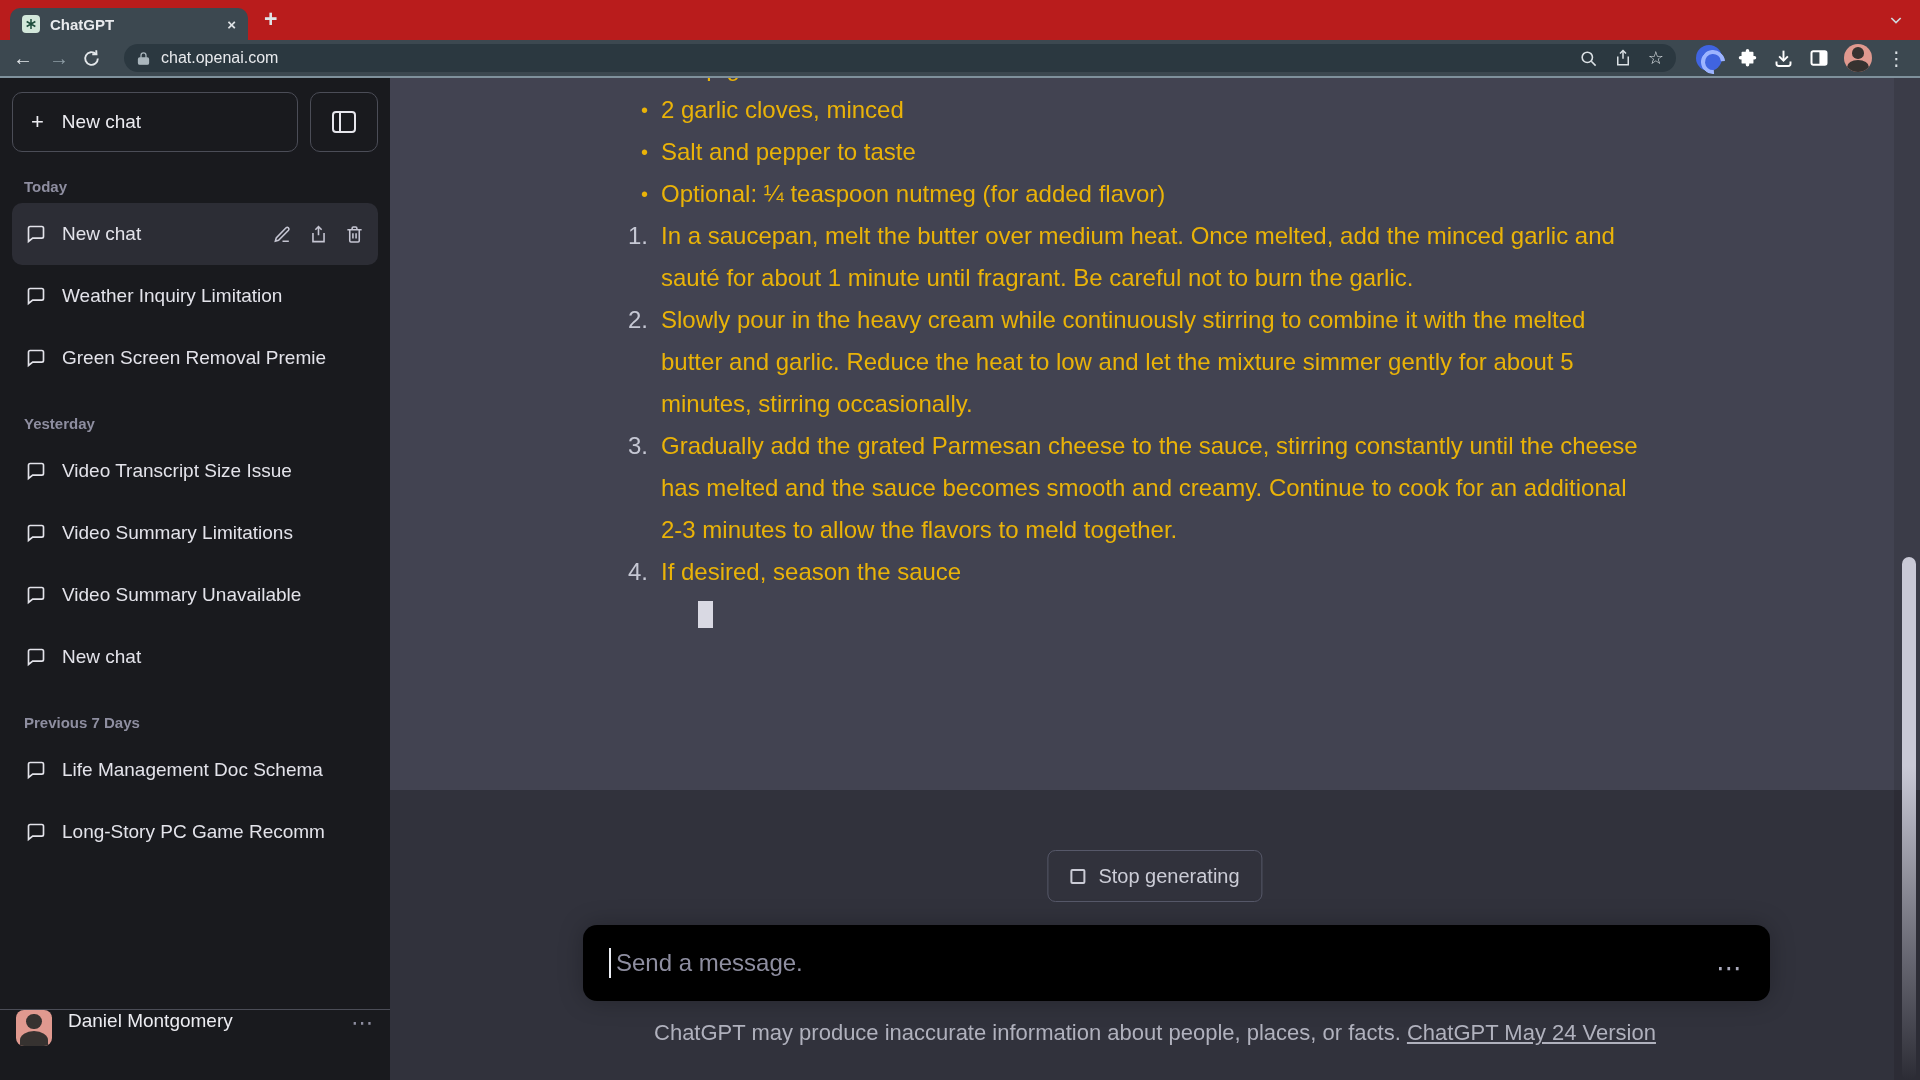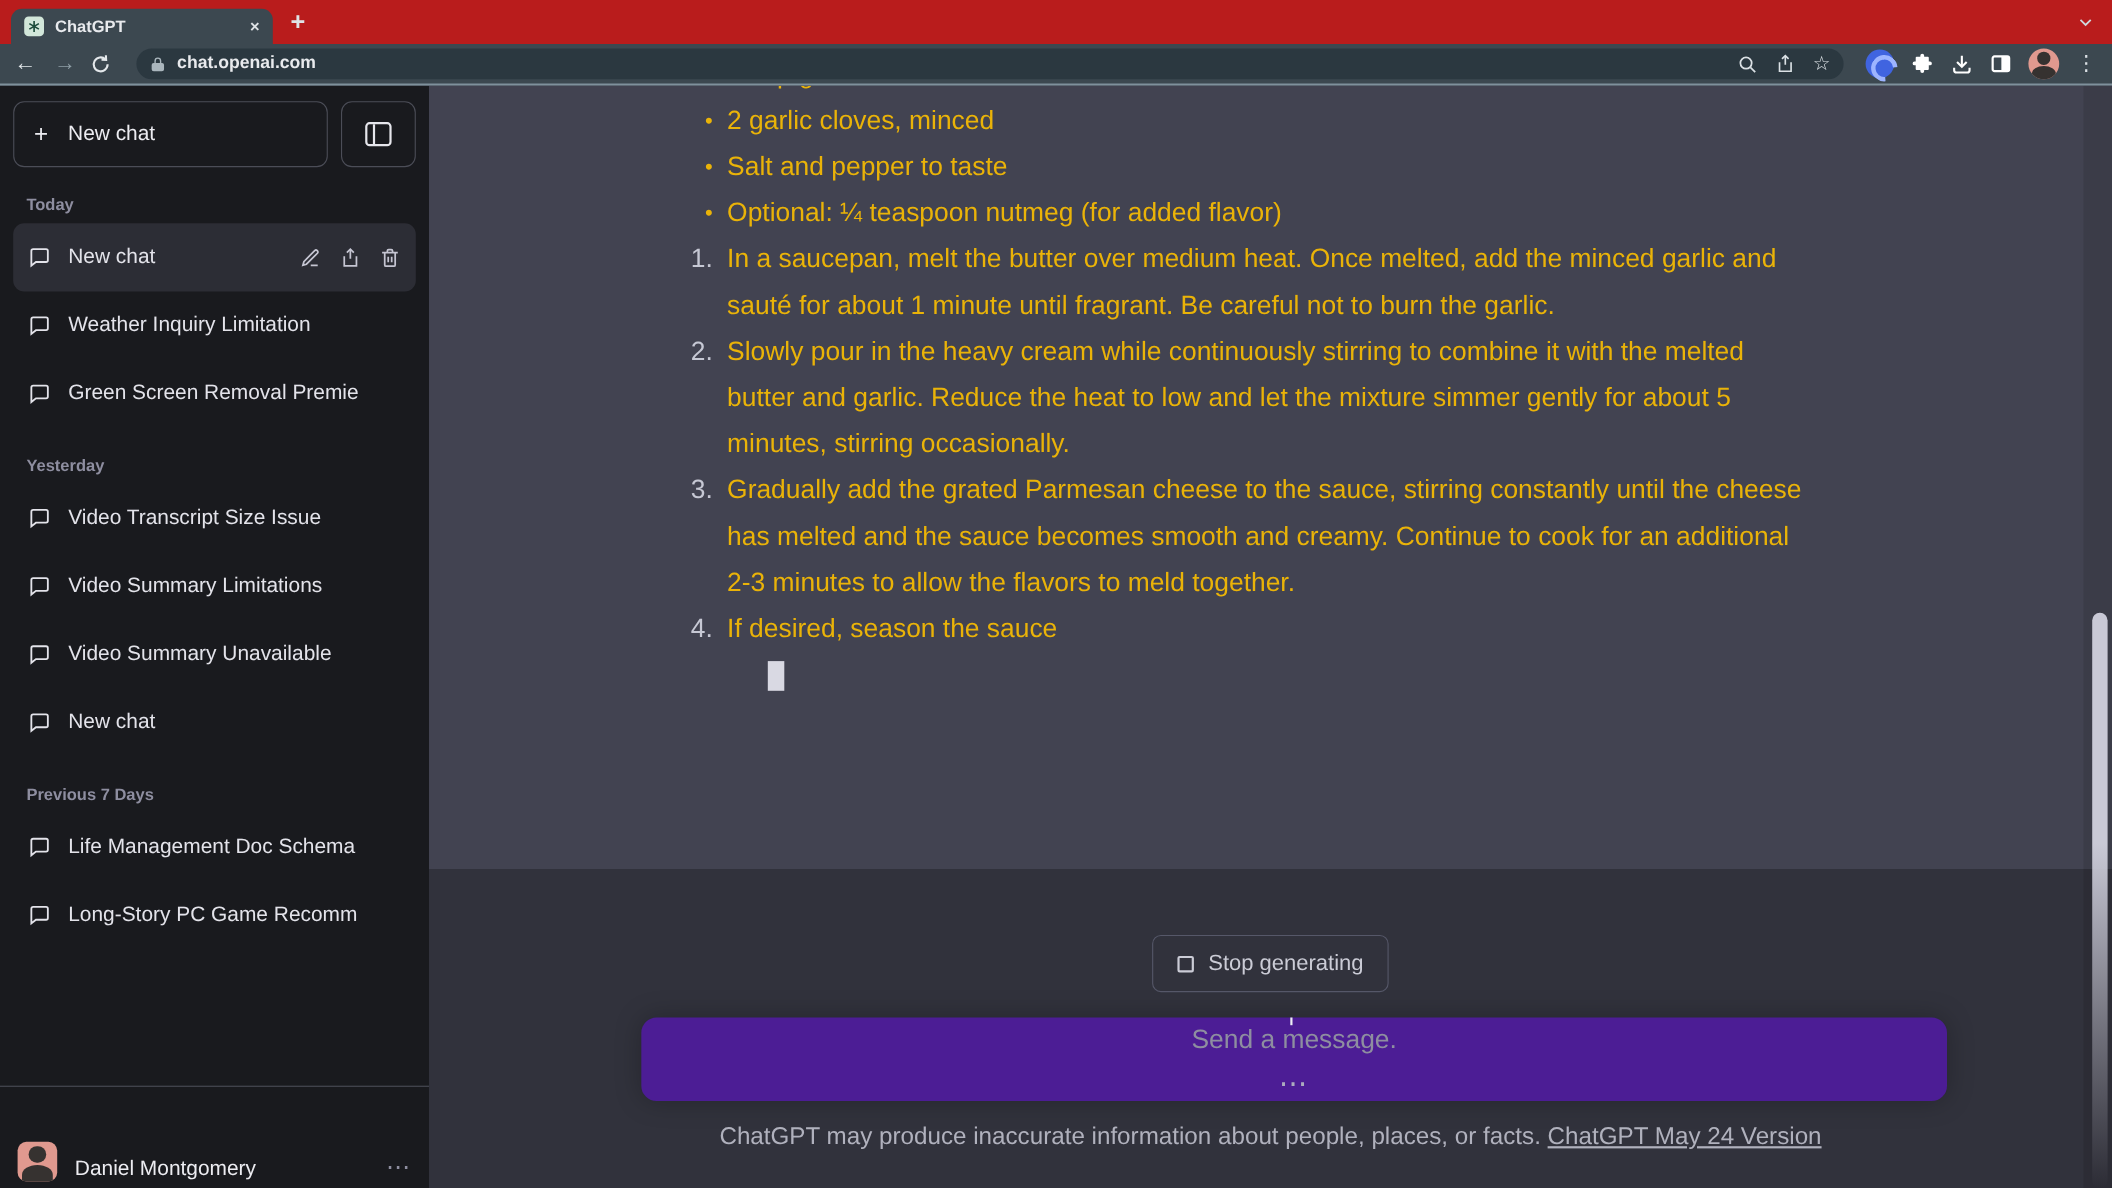--- a/index.html
+++ b/index.html
@@ -17,21 +17,21 @@
   .tab-title { flex:1; }
   .tab-close { color:#dfe3e6; font-size:15px; cursor:default; }
   .newtab { position:absolute; left:264px; top:6px; color:#dfe3e6; font-size:23px; }
   .tabstrip-chevron { position:absolute; right:16px; top:12px; }
 
   .toolbar { position:relative; height:38px; background:#3c4850; display:flex;
     align-items:center; padding:0 10px; gap:10px; border-bottom:2px solid rgba(150,170,182,.75); }
   .navbtn { font-size:20px; color:#e4e8eb; width:26px; text-align:center; }
   .navbtn.dim { color:#8f9ea6; }
   .omnibox { flex:1; height:28px; background:#2b3840; border-radius:14px;
-    display:flex; align-items:center; gap:10px; padding:0 12px; margin:0 6px;font-weight:bold; }
+    display:flex; align-items:center; gap:10px; padding:0 12px; margin:0 6px; }
   .omni-url { color:#e8eaed; font-size:16px; flex:1; }
   .omni-icons { display:flex; align-items:center; gap:16px; }
   .star-glyph { color:#dbe1e5; font-size:18px; }
   .chrome-right { display:flex; align-items:center; gap:15px; padding:0 4px; }
   .ext-blue { width:26px; height:26px; border-radius:50%; background:#4064e0; position:relative; }
   .ext-blue::after { content:''; position:absolute; left:5px; top:5px; width:16px; height:16px;
     border:4px solid #9db4ff; border-radius:50%; border-right-color:transparent; transform:rotate(40deg); }
   .browser-avatar { width:28px; height:28px; border-radius:50%; }
   .kebab { color:#dbe1e5; font-size:19px; }
   .person { position:relative; overflow:hidden; background:#e0998f; }
@@ -57,22 +57,22 @@
   .sb-section-label { margin:26px 12px 8px; font-size:15px; font-weight:bold; color:#8e8ea0; }
   .sb-item { height:62px; border-radius:10px; display:flex; align-items:center; gap:16px;
     padding:0 14px; font-size:19px; color:#e3e3ea; white-space:nowrap; position:relative;
     overflow:hidden; cursor:pointer; }
   .sb-item.active { background:#2c2d35; }
   .sb-item .bubble { flex:none; }
   .sb-label { overflow:hidden; flex:1; }
   .sb-item .fadeover { content:''; position:absolute; right:0; top:0; width:52px; height:100%;
     background:linear-gradient(to right, rgba(25,26,30,0), #191a1e); }
   .row-actions { display:flex; gap:17px; color:#c5c5d2; align-items:center; z-index:2; }
-  .sb-bottom { position:absolute; left:0; bottom:0; width:100%; height:93px;
-    border-top:1px solid #4b4d57; display:flex; align-items:flex-end; gap:16px; padding:0 16px 6px; }
+  .sb-bottom { position:absolute; left:0; bottom:0; width:100%; height:71px;
+    border-top:1px solid #4b4d57; display:flex; align-items:flex-start; gap:16px; padding:0 16px 6px; }
   .sb-avatar { width:36px; height:36px; border-radius:8px; flex:none; }
   .sb-username { flex:1; font-size:19px; color:#ececf1; }
   .sb-ellipsis { color:#8e8ea0; font-size:22px; letter-spacing:1px; }
 
   
   .main { position:relative; flex:1; height:100%; background:#31323c; overflow:hidden; }
   .assistant-block { position:absolute; top:0; left:0; width:100%; height:712px; background:#424351; }
   .chat-col { position:absolute; left:238px; top:0; width:1012px; color:#eab308;
     font-size:24px; line-height:42px; }
   .clip-line { height:11px; overflow:hidden; }
@@ -85,22 +85,22 @@
   .steps li { counter-increment:step; padding-left:33px; position:relative; }
   .steps li::before { content:counter(step) "."; position:absolute; left:0; color:#c6c8d4; }
   .stream-cursor { width:15px; height:27px; background:#d9d9e3; margin:8px 0 0 70px; }
 
   
   .stop-btn { position:absolute; left:50%; transform:translateX(-50%); top:772px; height:52px;
     padding:0 22px; background:#31323c; border:1px solid #565869; border-radius:8px;
     display:flex; align-items:center; gap:13px; color:#cbccd6; font-size:20px; cursor:pointer; }
   .stop-square { width:15px; height:15px; border:2px solid #cbccd6; border-radius:2px; }
   .input-box { position:absolute; left:193px; top:847px; width:1187px; height:76px;
-    background:#4c1d95; border-radius:14px; box-shadow:0 0 24px rgba(0,0,0,.25);
-    display:flex; align-items:center; padding:0 26px; cursor:text;flex-direction:column; }
+    background:#000000; border-radius:14px; box-shadow:0 0 24px rgba(0,0,0,.25);
+    display:flex; align-items:center; padding:0 26px; cursor:text; }
   .caret { width:2px; height:30px; background:#eceef4; margin-right:5px; animation:blink 1.1s step-end infinite; }
   @keyframes blink { 50% { opacity:0; } }
   .placeholder { color:#8e8ea0; font-size:24px; flex:1; }
   .input-dots { color:#acacbe; font-size:26px; letter-spacing:2px; margin-top:10px; }
   .footer-note { position:absolute; top:942px; left:0; width:100%; text-align:center;
     font-size:22px; color:#b0b1bd; }
   .footer-link { text-decoration:underline; cursor:pointer; }
 
   
   .scroll-track { position:absolute; right:0; top:0; width:26px; height:100%; background:rgba(0,0,0,.10); }

